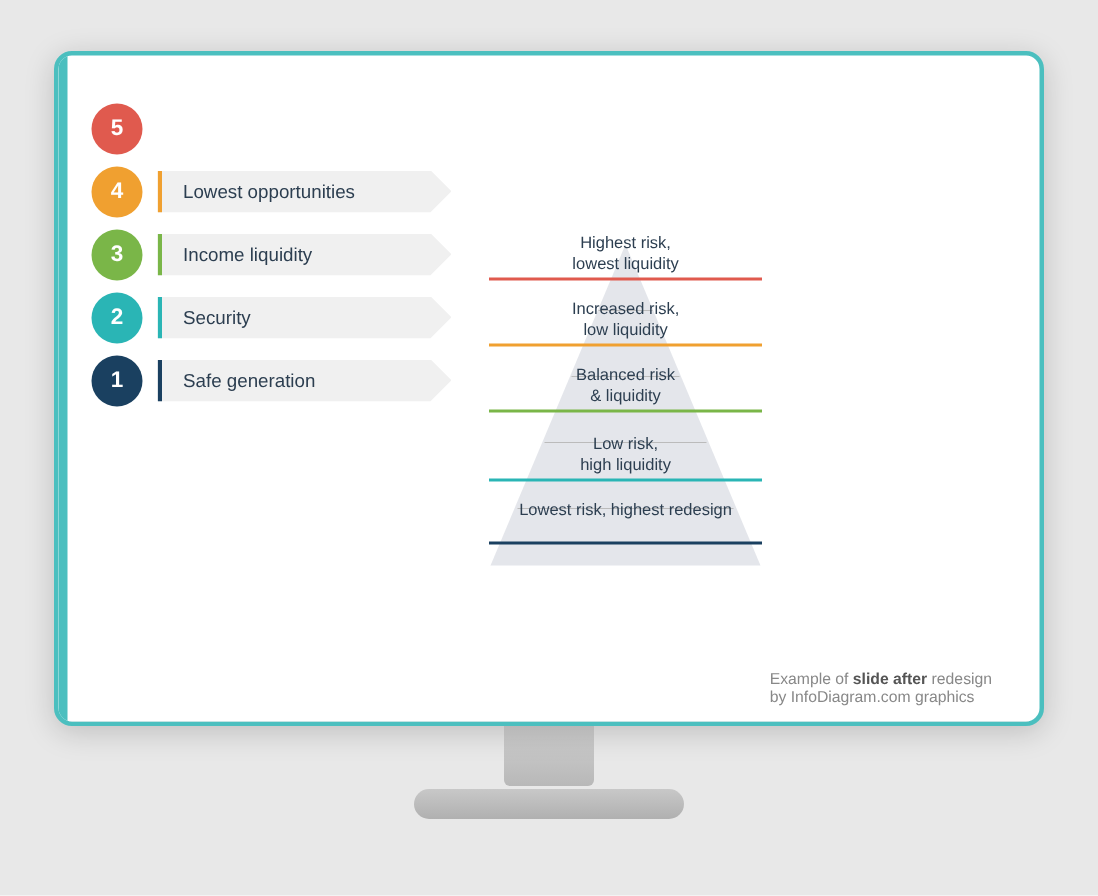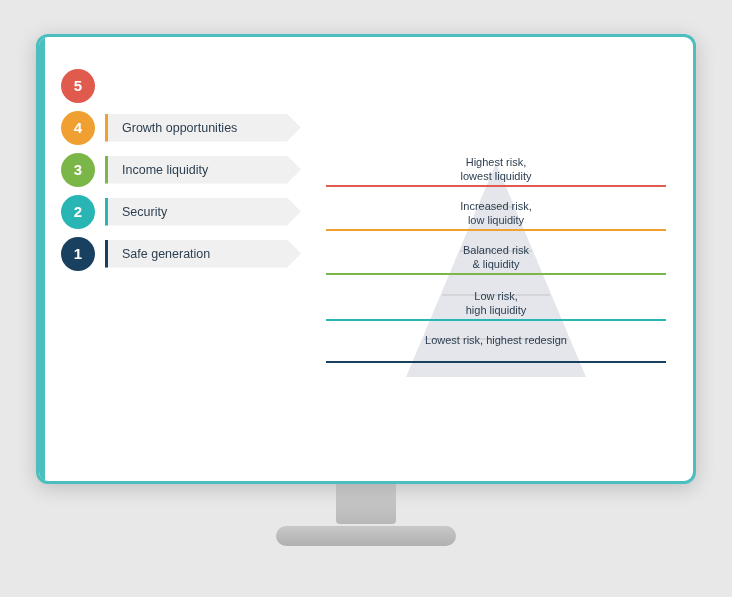--- a/index.html
+++ b/index.html
@@ -94,25 +94,24 @@
       color: #2c3e50;
       font-weight: 500;
       clip-path: polygon(0 0, calc(100% - 14px) 0, 100% 50%, calc(100% - 14px) 100%, 0 100%);
       width: 100%;
       white-space: nowrap;
     }
     
     .pyramid-area {
       flex: 1;
       display: flex;
-      flex-direction: column;
+      flex-direction: row;
       align-items: center;
       position: relative;
       min-width: 0;
-      justify-content: center;
     }
     .pyramid-container {
       position: relative;
       width: 100%;
       height: 230px;
       display: flex;
       align-items: center;
       justify-content: center;
     }
     .pyramid-svg {
@@ -179,21 +178,21 @@
       <div class="slide-title"></div>
       <div class="main-area">
 
         <div class="risk-list" id="risk-list">
             <div class="risk-item">
               <div class="risk-circle" style="background: rgb(224, 90, 78);">5</div>
             </div>
             <div class="risk-item">
               <div class="risk-circle" style="background: rgb(240, 160, 48);">4</div>
               <div class="risk-label-wrap">
-                <div class="risk-label" style="border-left: 3px solid rgb(240, 160, 48);">Growth opportunities</div>
+                <div class="risk-label" style="border-left: 3px solid rgb(240, 160, 48);">Lowest opportunities</div>
               </div>
             </div>
             <div class="risk-item">
               <div class="risk-circle" style="background: rgb(122, 182, 72);">3</div>
               <div class="risk-label-wrap">
                 <div class="risk-label" style="border-left: 3px solid rgb(122, 182, 72);">Income liquidity</div>
               </div>
             </div>
             <div class="risk-item">
               <div class="risk-circle" style="background: rgb(42, 181, 181);">2</div>
@@ -228,20 +227,21 @@
                 <div style="position: absolute; top: 44px; left: 0px; width: 100%; text-align: center; font-size: 11px; color: rgb(44, 62, 80); line-height: 1.3;">Increased risk,<br>low liquidity</div>
                 <div style="position: absolute; height: 2px; background: rgb(240, 160, 48); left: 5px; right: 5px; top: 74px;"></div>
                 <div style="position: absolute; top: 88px; left: 0px; width: 100%; text-align: center; font-size: 11px; color: rgb(44, 62, 80); line-height: 1.3;">Balanced risk<br>&amp; liquidity</div>
                 <div style="position: absolute; height: 2px; background: rgb(122, 182, 72); left: 5px; right: 5px; top: 118px;"></div>
                 <div style="position: absolute; top: 134px; left: 0px; width: 100%; text-align: center; font-size: 11px; color: rgb(44, 62, 80); line-height: 1.3;">Low risk,<br>high liquidity</div>
                 <div style="position: absolute; height: 2px; background: rgb(42, 181, 181); left: 5px; right: 5px; top: 164px;"></div>
                 <div style="position: absolute; top: 178px; left: 0px; width: 100%; text-align: center; font-size: 11px; color: rgb(44, 62, 80); line-height: 1.3;">Lowest risk, highest redesign</div>
                 <div style="position: absolute; height: 2px; background: rgb(26, 64, 96); left: 5px; right: 5px; top: 206px;"></div>
               </div>
           </div>
+          <div class="footer-text" id="footer-text">Example of <strong>slide after</strong> redesign by InfoDiagram.com graphics</div>
         </div>
       </div>
     </div>
 
     <div class="monitor-bottom-bar">
       
     </div>
   </div>
   <div class="monitor-stand">
     <div class="stand-neck"></div>

